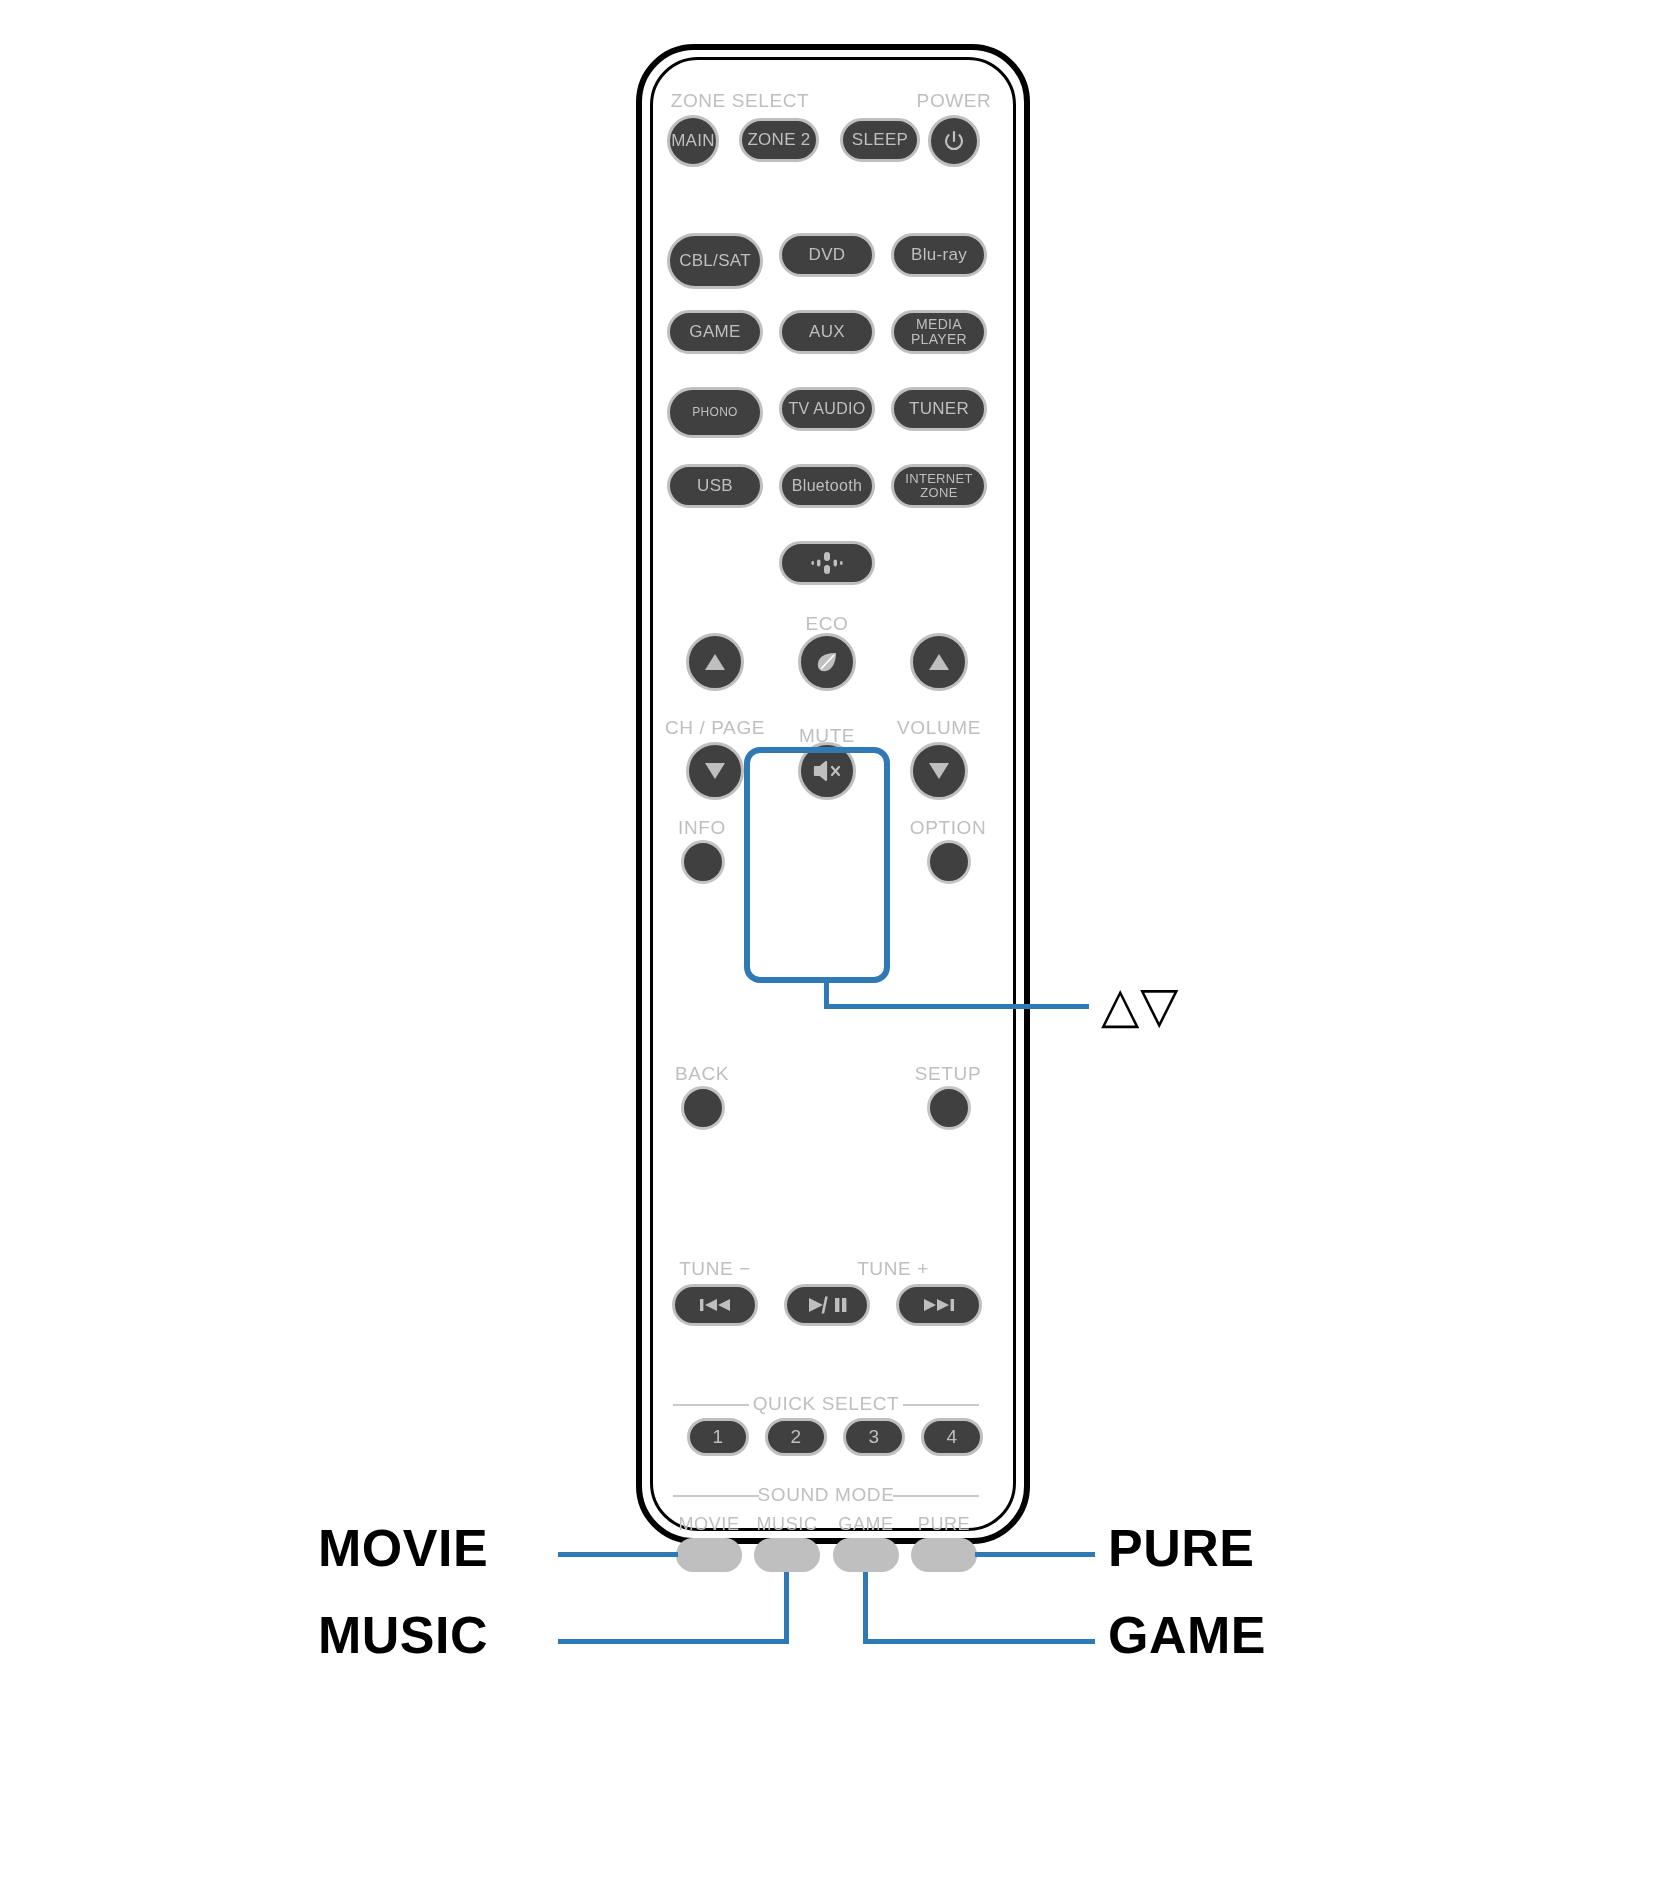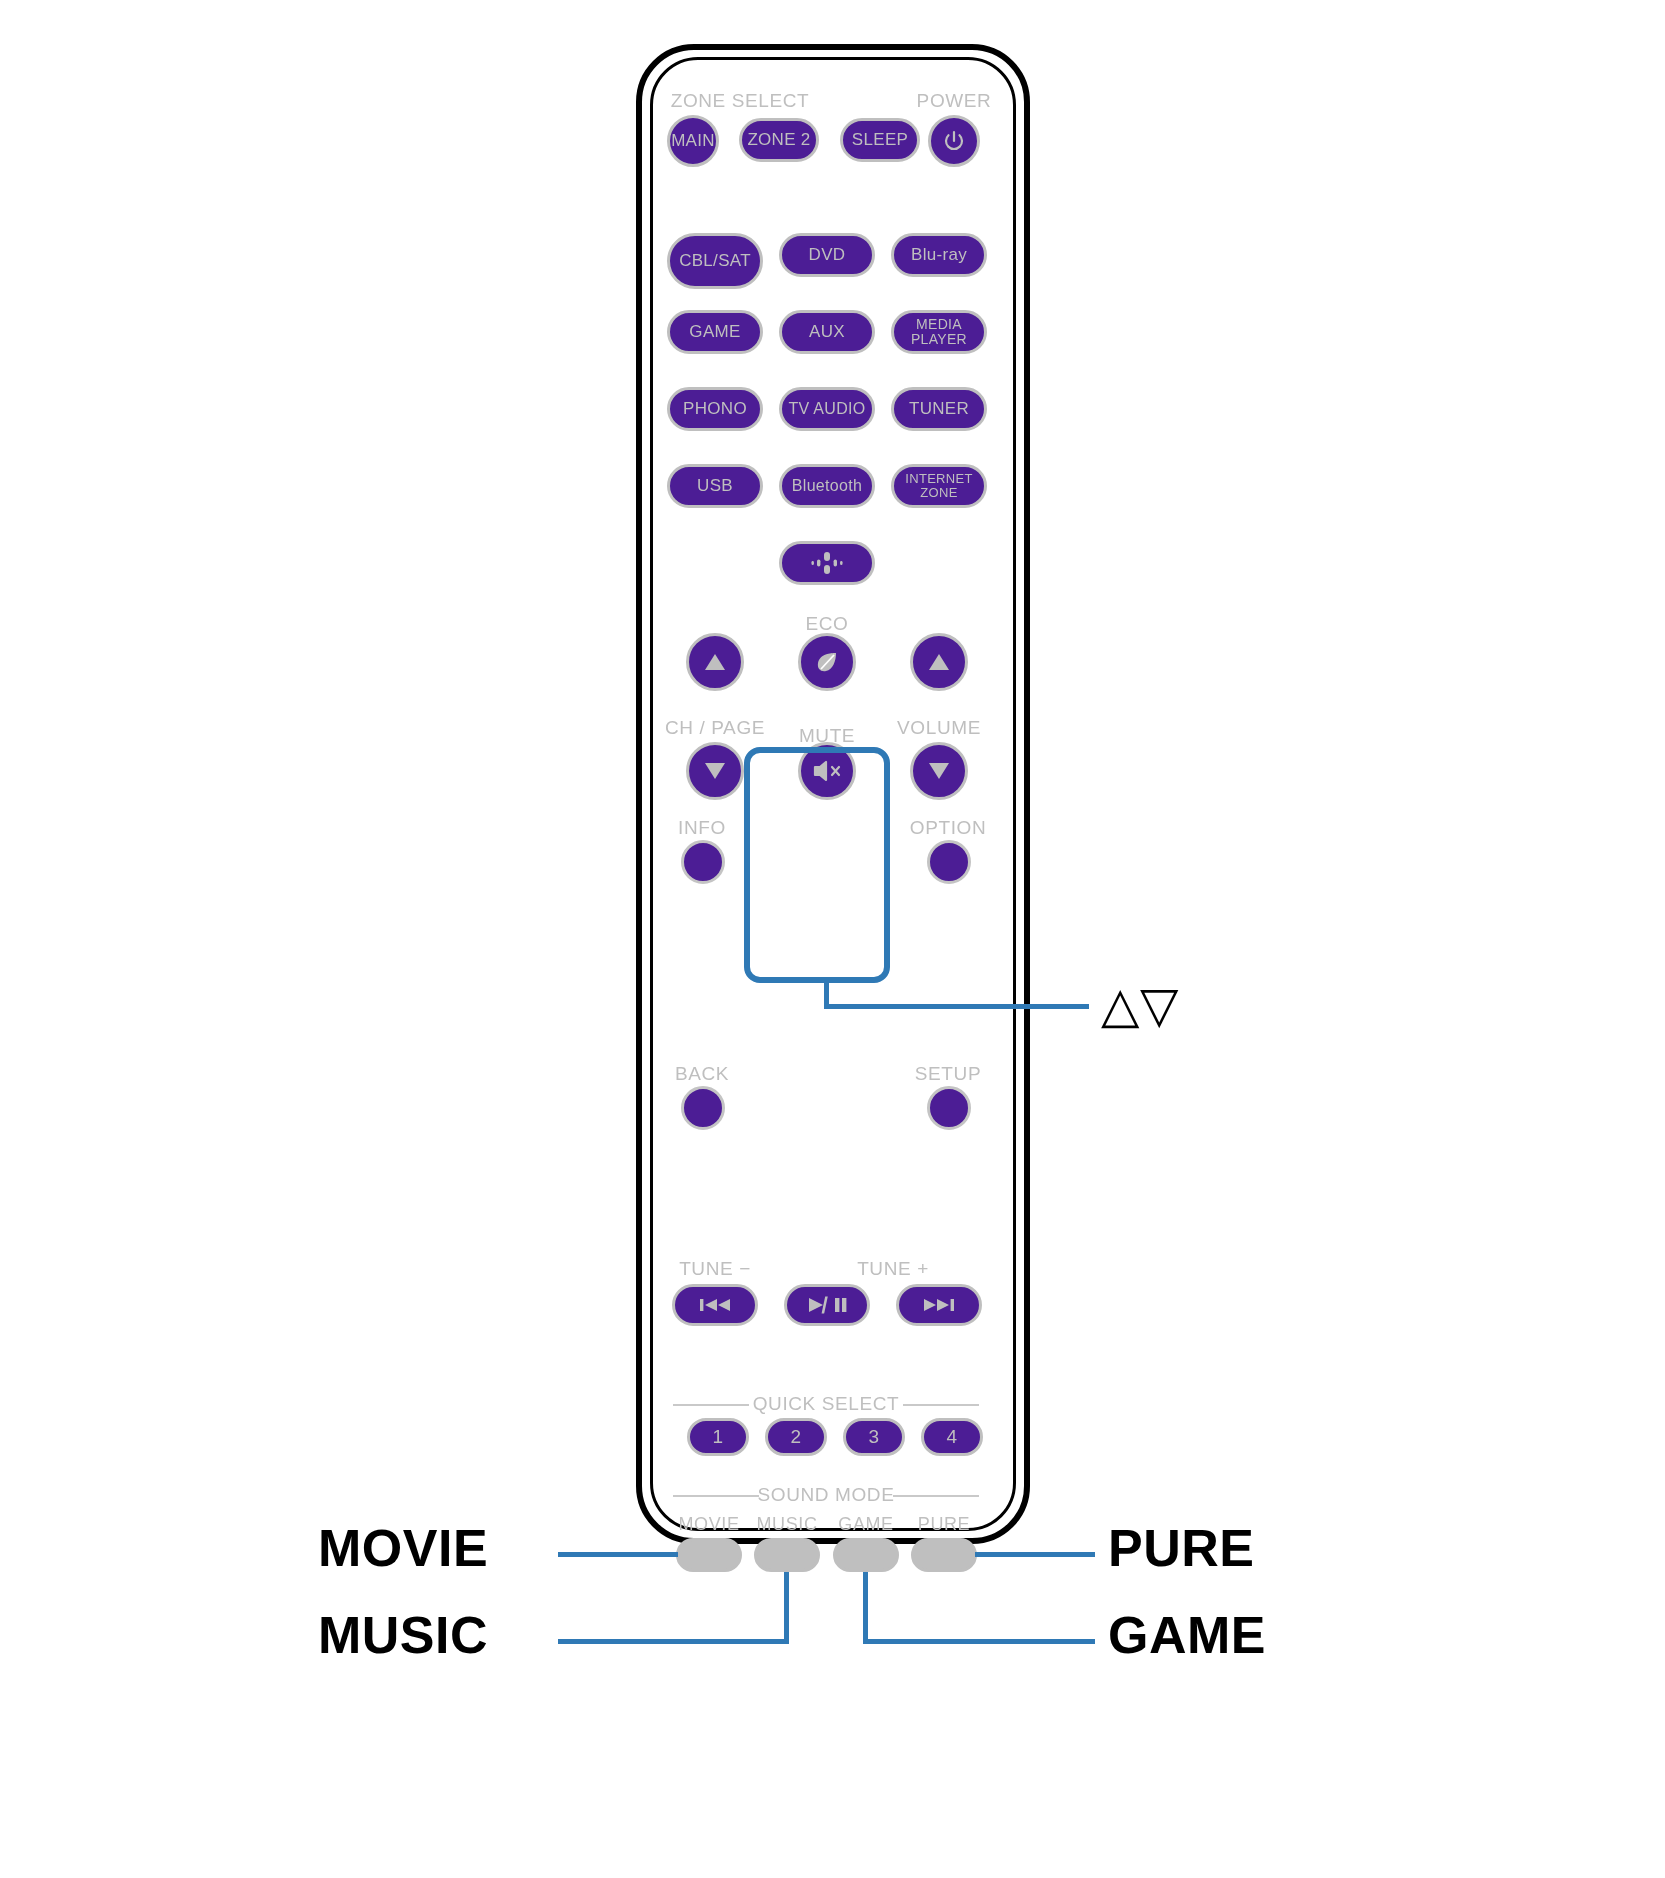--- a/index.html
+++ b/index.html
@@ -45,21 +45,21 @@
   
   .btn {
     position: absolute;
     box-sizing: border-box;
     border: 3px solid #bfbfbf;
     color: #bfbfbf;
     display: flex;
     align-items: center;
     justify-content: center;
     text-align: center;
-    background: #4c1d95;
+    background: #404040;
     line-height: 1.05;
     letter-spacing: 0.3px;
   }
   .btn.pill   { border-radius: 999px; }
   .btn.circle { border-radius: 50%; }
   .btn.plain  { border: 3px solid #c4c4c4; }
 
   .lbl {
     position: absolute;
     color: #bfbfbf;
@@ -212,21 +212,21 @@
   <div class="btn pill" style="left:779px; top:233px; width:96px; height:44px; font-size:17px;">DVD</div>
   <div class="btn pill" style="left:891px; top:233px; width:96px; height:44px; font-size:17px;">Blu-ray</div>
 
   <div class="btn pill" style="left:667px; top:310px; width:96px; height:44px; font-size:17px;">GAME</div>
   <div class="btn pill" style="left:779px; top:310px; width:96px; height:44px; font-size:17px;">AUX</div>
   <div class="btn pill" style="left:891px; top:310px; width:96px; height:44px; font-size:14px; flex-direction:column;">
     <span>MEDIA</span>
     <span>PLAYER</span>
   </div>
 
-  <div class="btn pill" style="left:667px; top:387px; width:96px; height:44px; font-size:17px;">PHONO</div>
+  <div class="btn pill" style="left:667px; top:387px; width:96px; height:51px; font-size:12px;">PHONO</div>
   <div class="btn pill" style="left:779px; top:387px; width:96px; height:44px; font-size:16px;">TV AUDIO</div>
   <div class="btn pill" style="left:891px; top:387px; width:96px; height:44px; font-size:17px;">TUNER</div>
 
   <div class="btn pill" style="left:667px; top:464px; width:96px; height:44px; font-size:17px;">USB</div>
   <div class="btn pill" style="left:779px; top:464px; width:96px; height:44px; font-size:16px;">Bluetooth</div>
   <div class="btn pill" style="left:891px; top:464px; width:96px; height:44px; font-size:13px; flex-direction:column;">
     <span>INTERNET</span>
     <span>ZONE</span>
   </div>
 

